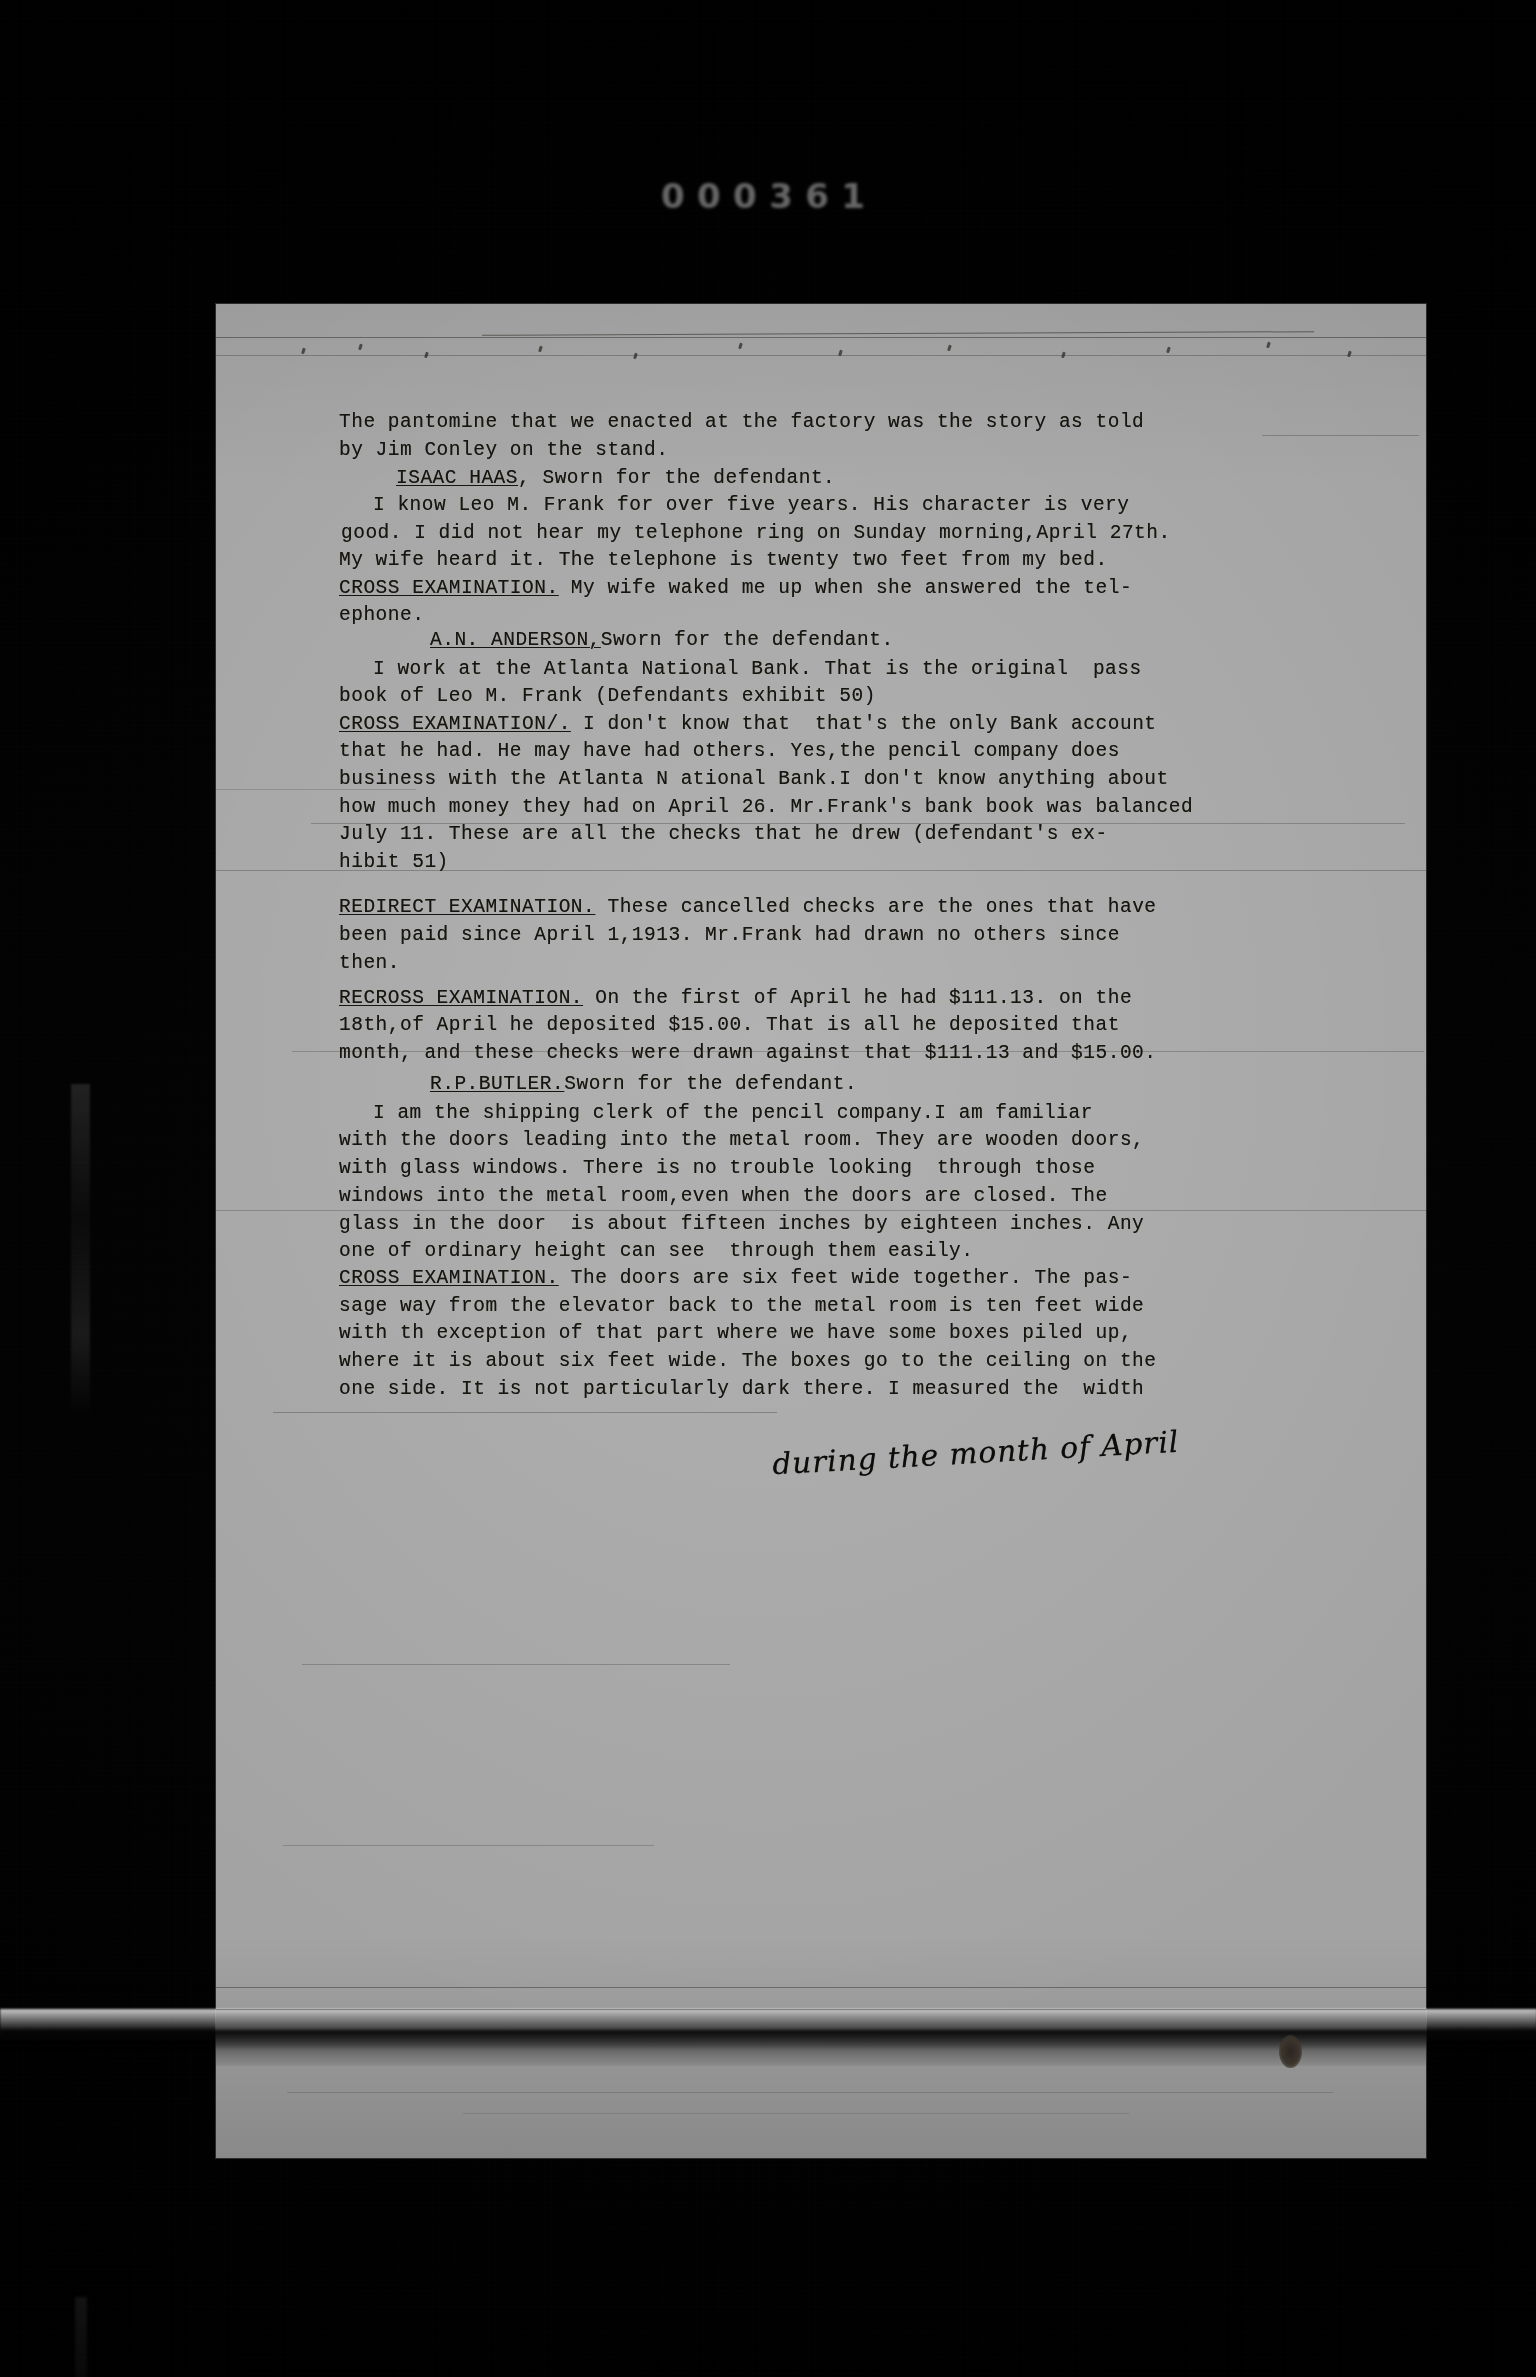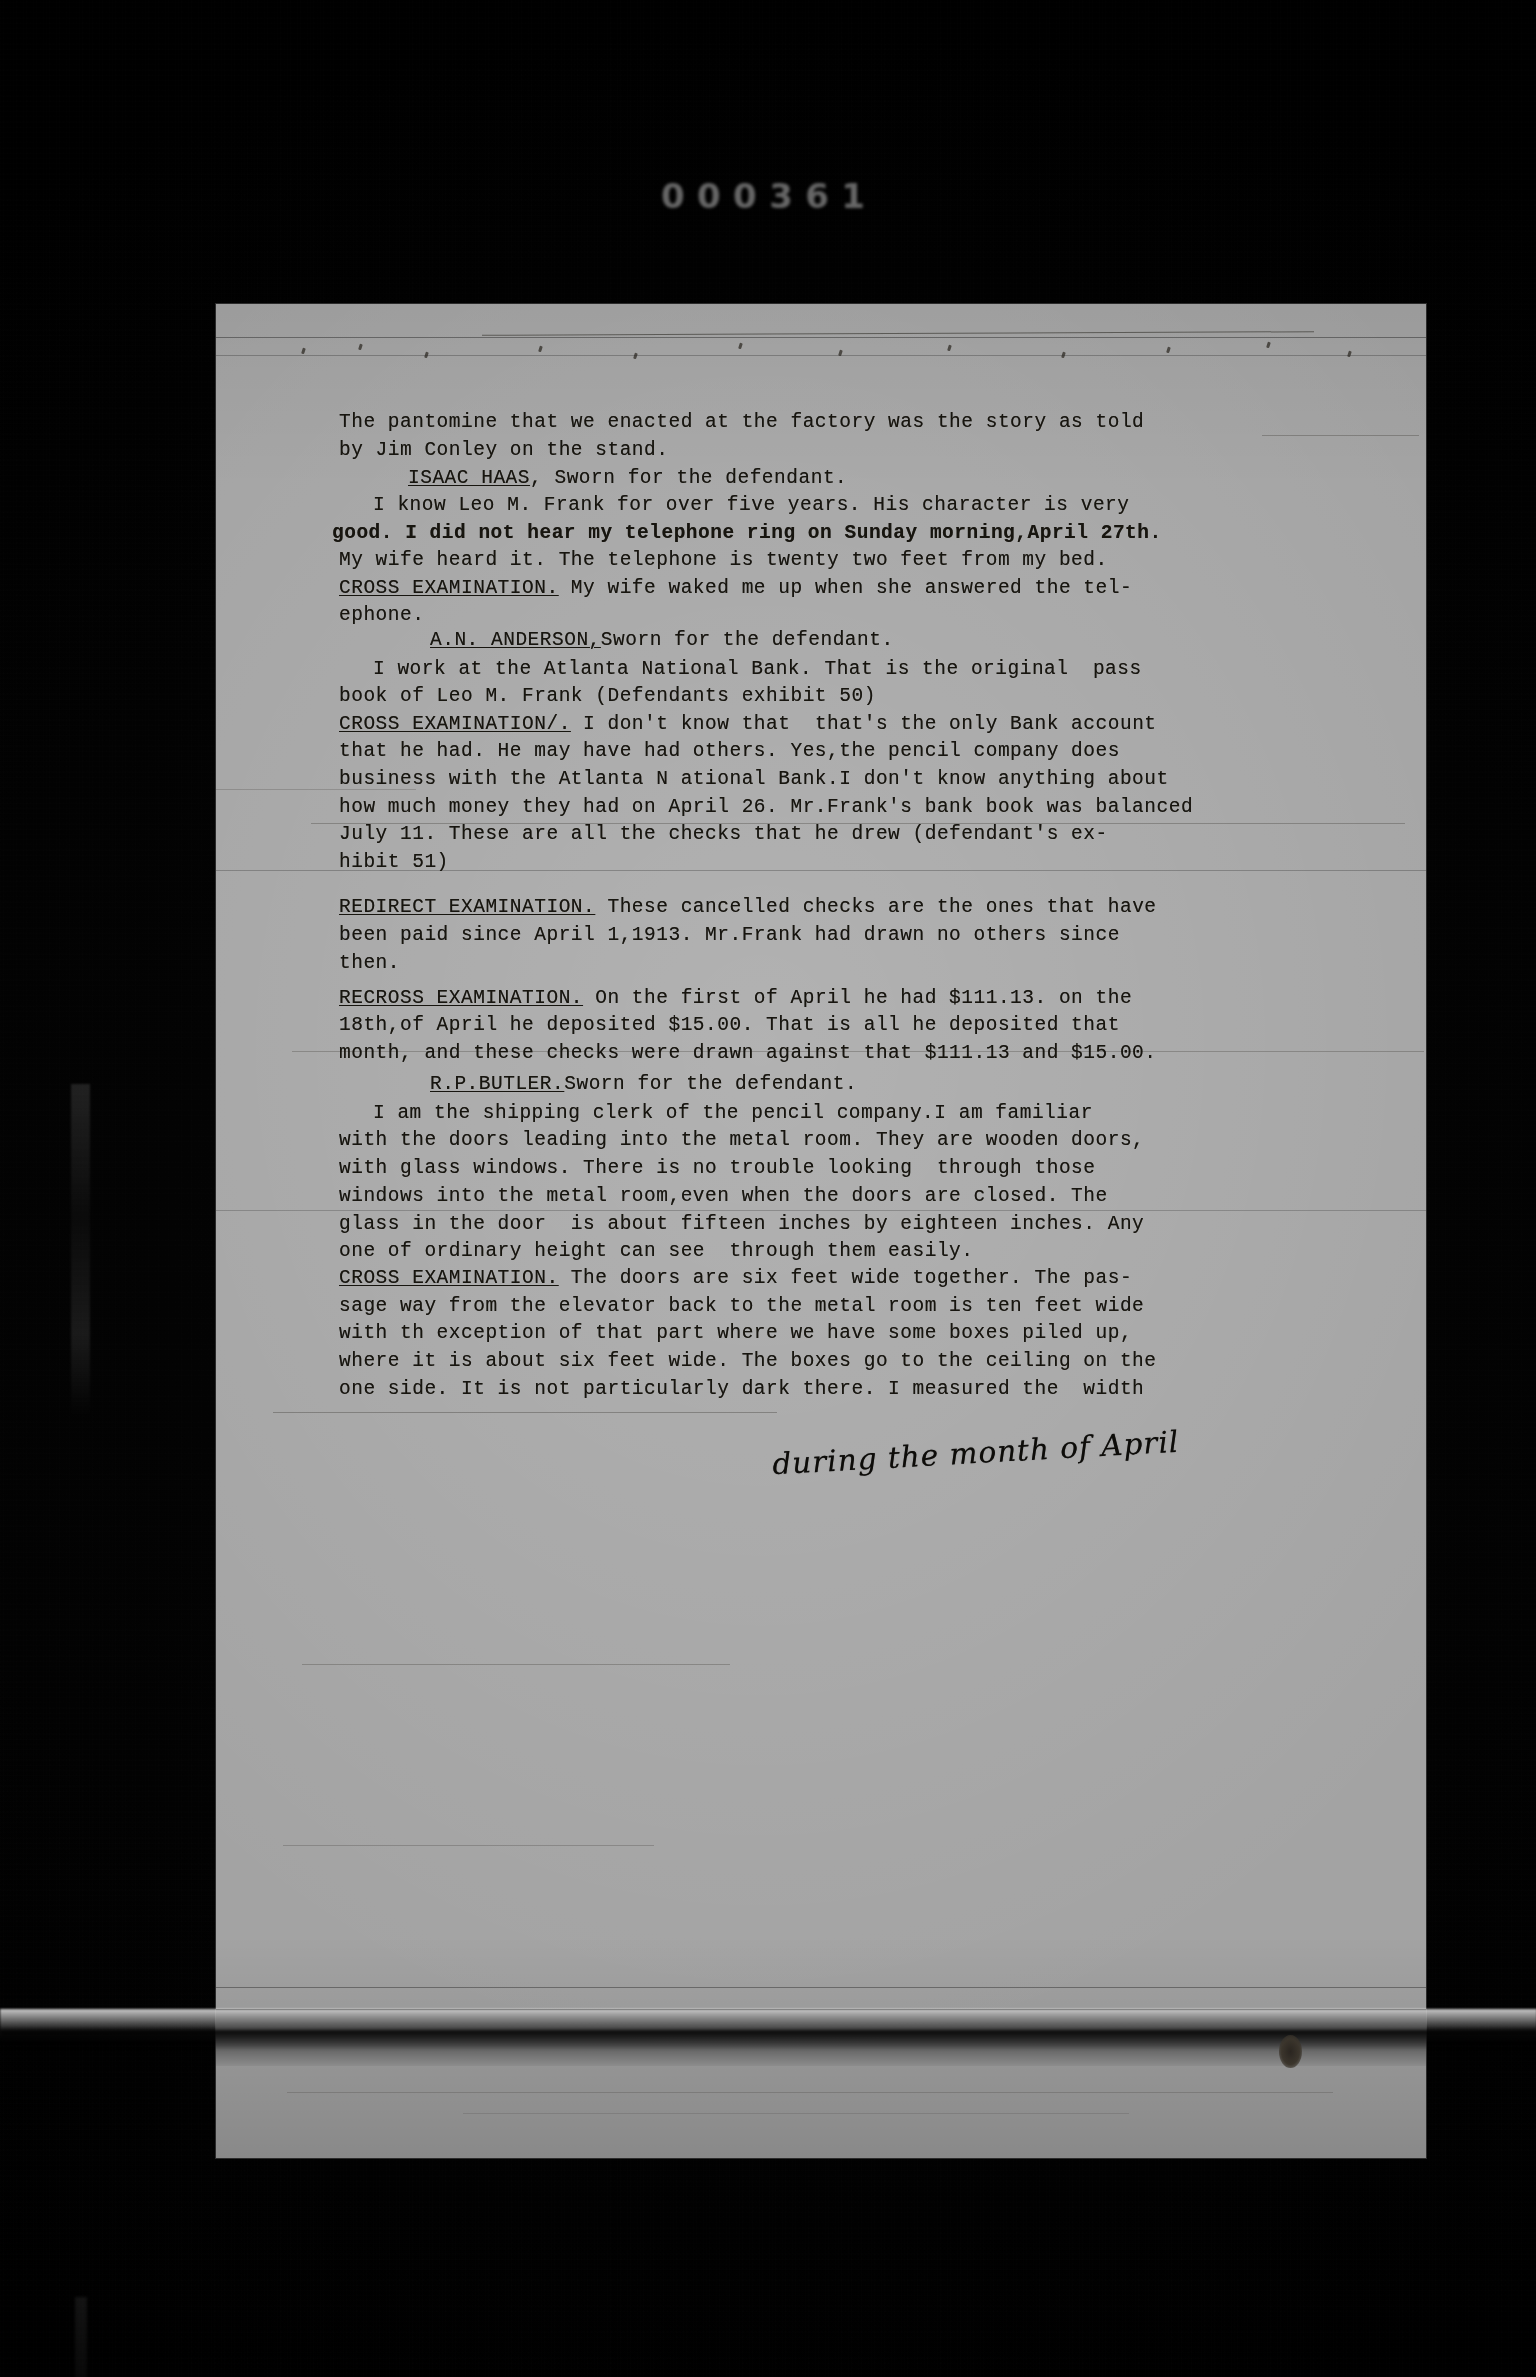--- a/index.html
+++ b/index.html
@@ -251,24 +251,24 @@
   <div class="mark m7"></div>
   <div class="mark m8"></div>
   <div class="mark m9"></div>
   <div class="mark m10"></div>
 
   <div class="typescript">
 
     <div class="line" style="left:123px; top:108px;">The pantomine that we enacted at the factory was the story as told</div>
     <div class="line" style="left:123px; top:136px;">by Jim Conley on the stand.</div>
 
-    <div class="line" style="left:192px; top:164px;"><span class="u">ISAAC HAAS</span><span>, Sworn for the defendant.</span></div>
+    <div class="line" style="left:180px; top:164px;"><span class="u">ISAAC HAAS</span><span>, Sworn for the defendant.</span></div>
 
     <div class="line" style="left:157px; top:191px;">I know Leo M. Frank for over five years. His character is very</div>
-    <div class="line" style="left:116px; top:219px;font-weight:bold;">good. I did not hear my telephone ring on Sunday morning,April 27th.</div>
+    <div class="line" style="left:125px; top:219px;">good. I did not hear my telephone ring on Sunday morning,April 27th.</div>
     <div class="line" style="left:123px; top:246px;">My wife heard it. The telephone is twenty two feet from my bed.</div>
 
     <div class="line" style="left:123px; top:274px;"><span class="u">CROSS EXAMINATION.</span><span> My wife waked me up when she answered the tel-</span></div>
     <div class="line" style="left:123px; top:301px;">ephone.</div>
 
     <div class="line" style="left:214px; top:326px;"><span class="u">A.N. ANDERSON,</span><span>Sworn for the defendant.</span></div>
 
     <div class="line" style="left:157px; top:355px;">I work at the Atlanta National Bank. That is the original  pass</div>
     <div class="line" style="left:123px; top:382px;">book of Leo M. Frank (Defendants exhibit 50)</div>
 

